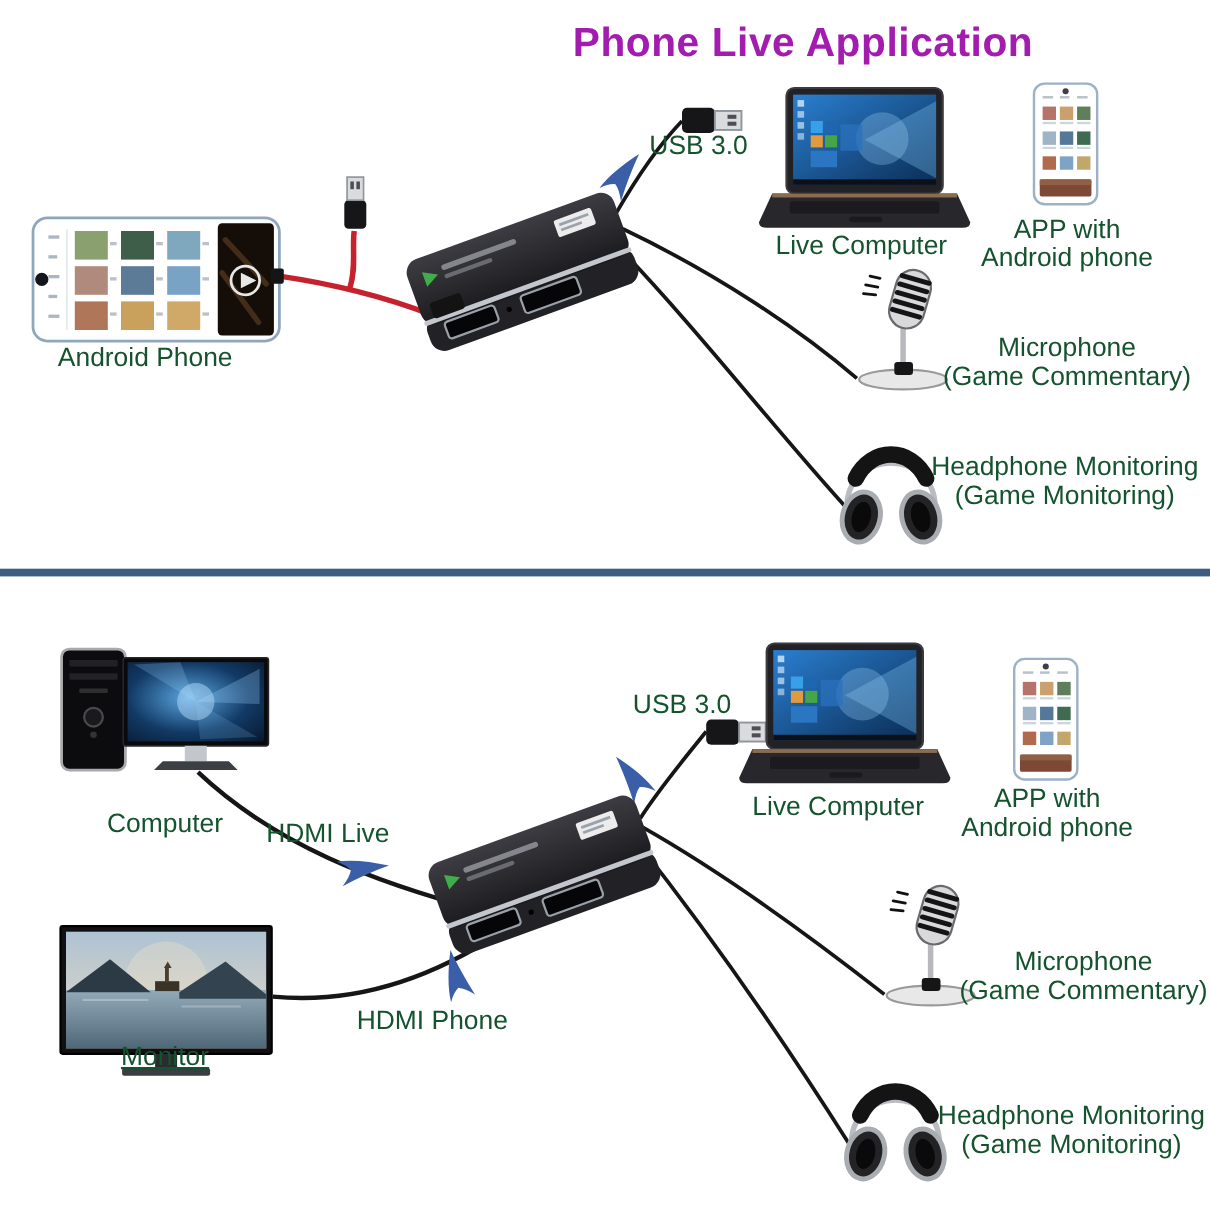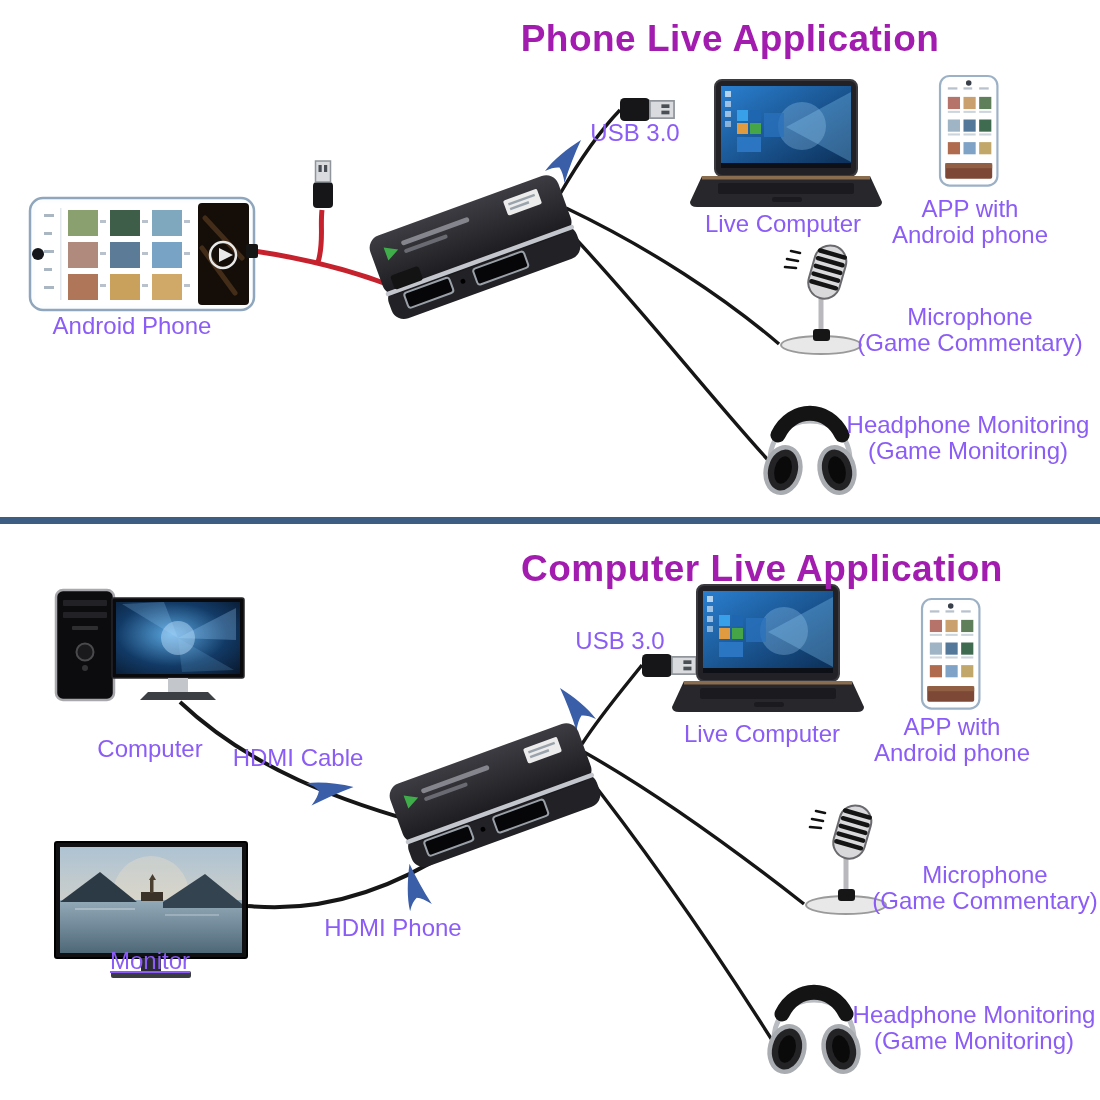--- a/index.html
+++ b/index.html
@@ -8,21 +8,21 @@
     font-family:"Liberation Sans",sans-serif;overflow:hidden;
   }
   #stage{position:absolute;left:0;top:0;width:1100px;height:1100px;}
   svg.canvas{position:absolute;left:0;top:0;width:1100px;height:1100px;}
   .title{
     position:absolute;text-align:center;font-weight:700;font-size:37px;
     color:#a21caf;letter-spacing:.5px;white-space:nowrap;
   }
   .lbl{
     position:absolute;text-align:center;font-size:24px;line-height:26px;
-    color:#8b5cf6;white-space:nowrap;
+    color:#14532d;white-space:nowrap;
   }
   .lbl span{display:block;}
   .divider{position:absolute;left:0;top:517px;width:1100px;height:7px;background:#3d5d82;}
 </style>
 </head>
 <body>
 
 <div id="stage">
 
   <svg class="canvas" viewBox="0 0 1100 1100">
@@ -291,23 +291,22 @@
     <span>Microphone</span>
     <span>(Game Commentary)</span>
   </div>
   <div class="lbl" style="left:793px;top:412px;width:350px;">
     <span>Headphone Monitoring</span>
     <span>(Game Monitoring)</span>
   </div>
 
   <div class="divider"></div>
 
-  <div class="title" style="left:462px;top:548px;width:600px;">Computer Live Application</div>
   <div class="lbl" style="left:60px;top:736px;width:180px;">Computer</div>
-  <div class="lbl" style="left:218px;top:745px;width:160px;">HDMI Cable</div>
+  <div class="lbl" style="left:218px;top:745px;width:160px;">HDMI Live</div>
   <div class="lbl" style="left:60px;top:948px;width:180px;text-decoration:underline;">Monitor</div>
   <div class="lbl" style="left:303px;top:915px;width:180px;">HDMI Phone</div>
   <div class="lbl" style="left:560px;top:628px;width:120px;">USB 3.0</div>
   <div class="lbl" style="left:662px;top:721px;width:200px;">Live Computer</div>
   <div class="lbl" style="left:852px;top:714px;width:200px;">
     <span>APP with</span>
     <span>Android phone</span>
   </div>
   <div class="lbl" style="left:835px;top:862px;width:300px;">
     <span>Microphone</span>

